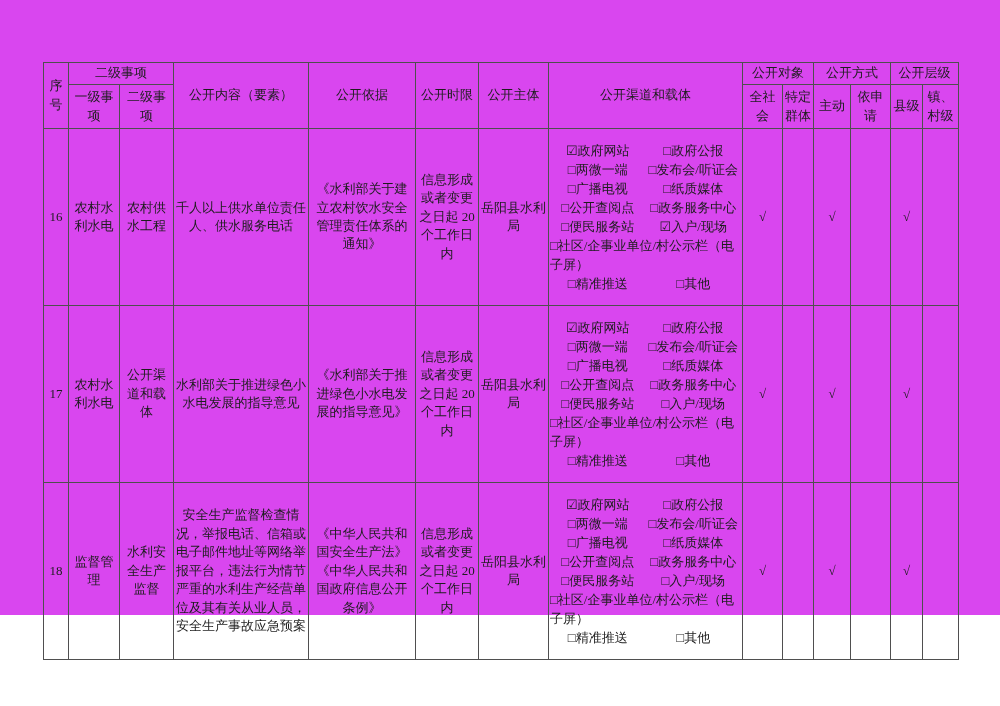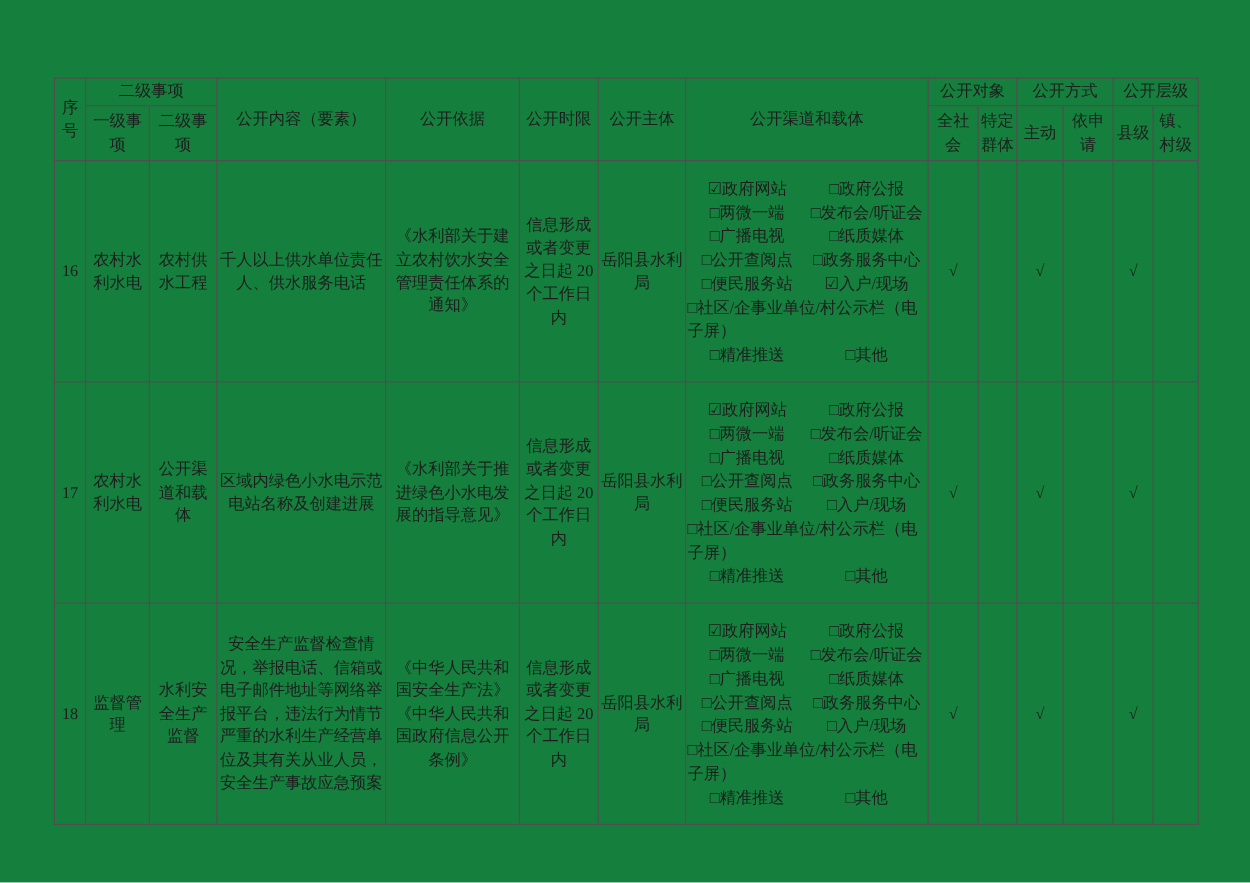--- a/index.html
+++ b/index.html
@@ -5,21 +5,21 @@
   html, body {
     margin: 0;
     padding: 0;
     background: #ffffff;
     width: 1000px;
     height: 706px;
     font-family: "Liberation Serif", "DejaVu Serif", serif;
     color: #1d1d1d;
     overflow: hidden;
   }
-  .sheet { position: relative; width: 1000px; height: 706px; background: #15803d; }
+  .sheet { position: relative; width: 1000px; height: 615px; background: #d946ef; }
   table.disclosure {
     position: absolute;
     left: 43px;
     top: 62px;
     border-collapse: collapse;
     table-layout: fixed;
   }
   td, th {
     border: 1px solid #4f4f4f;
     text-align: center;
@@ -128,21 +128,21 @@
     <td class="tick">√</td>
     <td class="tick"></td>
     <td class="tick">√</td>
     <td class="tick"></td>
   </tr>
 
   <tr class="r17">
     <td>17</td>
     <td>农村水利水电</td>
     <td>公开渠道和载体</td>
-    <td>区域内绿色小水电示范电站名称及创建进展</td>
+    <td>水利部关于推进绿色小水电发展的指导意见</td>
     <td>《水利部关于推进绿色小水电发展的指导意见》</td>
     <td>信息形成或者变更之日起 20 个工作日内</td>
     <td>岳阳县水利局</td>
     <td class="channels">
       <div class="ch-line">
         <span class="ch-half"><span>☑</span><span>政府网站</span></span>
         <span class="ch-half"><span>□</span><span>政府公报</span></span>
       </div>
       <div class="ch-line">
         <span class="ch-half"><span>□</span><span>两微一端</span></span>

